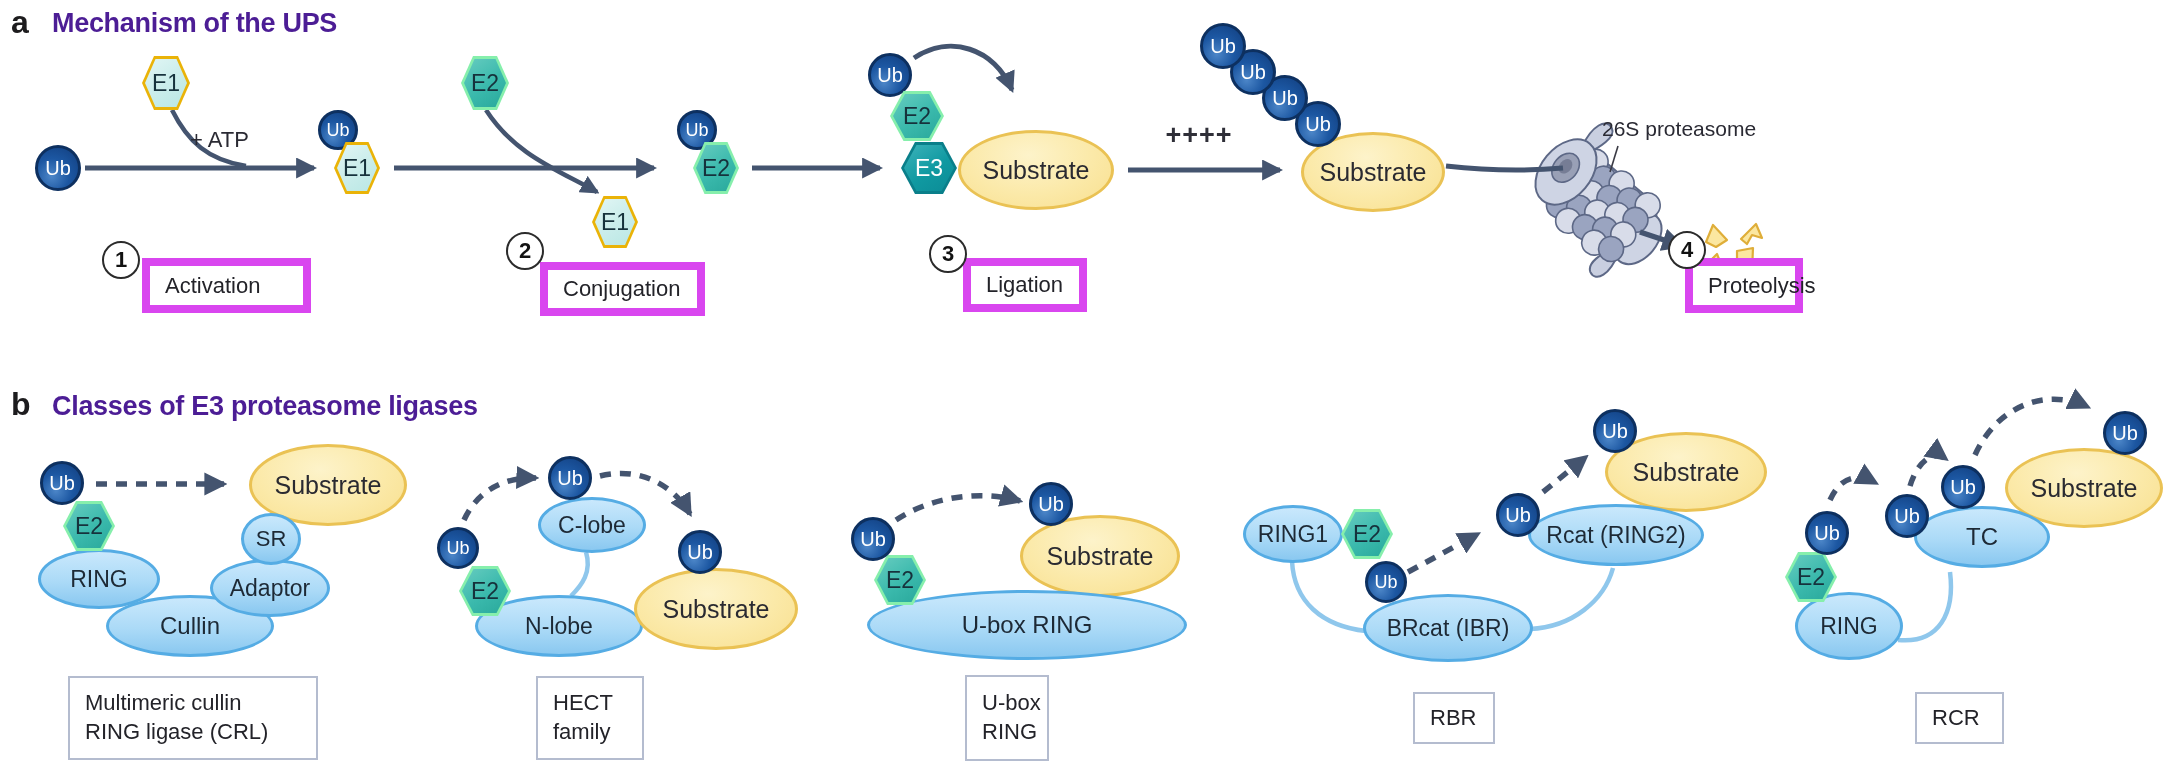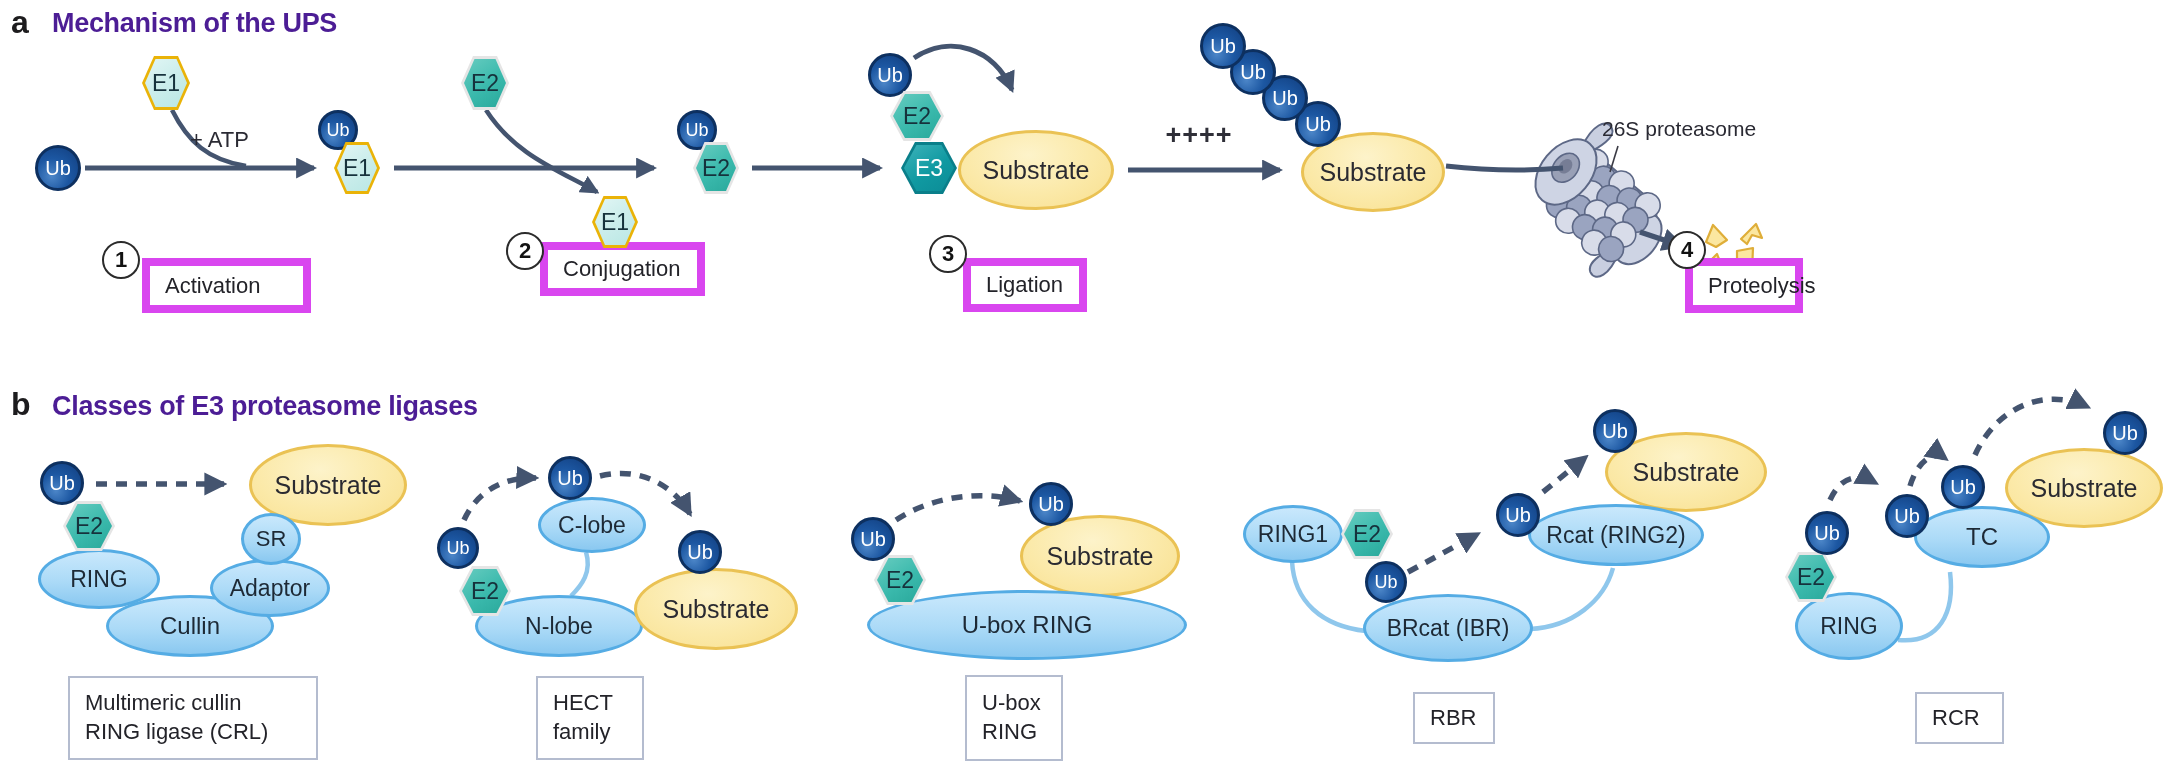--- a/index.html
+++ b/index.html
@@ -12,21 +12,21 @@
       background:radial-gradient(circle at 34% 70%, #4c86c8 0%, #1c57a2 45%, #113d7d 100%);
       border:3px solid #0d3060;color:#fff;display:flex;align-items:center;justify-content:center;
       font-size:20px;}
   .ub.small{font-size:18px;}
   .hex,.hexf{clip-path:polygon(25% 0%,75% 0%,100% 50%,75% 100%,25% 100%,0% 50%);}
   .hex{position:absolute;display:flex;align-items:center;justify-content:center;z-index:4;
        font-size:23px;color:#16323c;box-sizing:border-box;}
   .hexf{position:absolute;inset:3px;}
   .hex>span{position:relative;z-index:1;}
   .hex.e1{background:#eab308;}  .hex.e1 .hexf{background:linear-gradient(145deg,#e2f6f5 0%,#cdeeec 45%,#b9e7e4 100%);}
-  .hex.e2{background:#e5e5e5;}  .hex.e2 .hexf{background:linear-gradient(145deg,#67ccc0 0%,#3ab9ac 55%,#29a89b 100%);}
+  .hex.e2{background:#86efac;}  .hex.e2 .hexf{background:linear-gradient(145deg,#67ccc0 0%,#3ab9ac 55%,#29a89b 100%);}
   .hex.e3{background:#0a7f8a;color:#ffffff;}  .hex.e3 .hexf{background:linear-gradient(145deg,#3db3ba 0%,#1099a1 55%,#0c8c96 100%);}
   .ell{position:absolute;border-radius:50%;box-sizing:border-box;z-index:2;
        border:3px solid #55ace4;background:linear-gradient(180deg,#c9e8fc 0%,#abdaf7 55%,#8ac8f0 100%);
        display:flex;align-items:center;justify-content:center;font-size:23px;color:#1d2935;}
   .ell.sub{border-color:#eac254;background:radial-gradient(ellipse at 45% 30%, #fdf3ca 0%, #fbe9a8 55%, #f8df8e 100%);
        font-size:25px;color:#2a2a31;}
   .stepnum{position:absolute;border-radius:50%;background:#fff;border:2.5px solid #2b2b2b;z-index:6;
        display:flex;align-items:center;justify-content:center;font-weight:bold;font-size:22px;color:#121212;box-sizing:border-box;}
   .stepbox{position:absolute;background:#fff;border:8px solid #d946ef;z-index:3;box-sizing:border-box;
        display:flex;align-items:center;padding-left:15px;font-size:22px;color:#232329;}
@@ -189,21 +189,21 @@
     </div>
   <div class="ell sub" style="left:1301px;top:132px;width:144px;height:80px;">
       <span>Substrate</span>
     </div>
 
   <div class="flab" style="left:1602px;top:117px;font-size:21px;">26S proteasome</div>
 
   <div class="stepnum" style="left:102px;top:241px;width:38px;height:38px;">1</div>
   <div class="stepbox" style="left:142px;top:258px;width:169px;height:55px;">Activation</div>
   <div class="stepnum" style="left:506px;top:232px;width:38px;height:38px;">2</div>
-  <div class="stepbox" style="left:540px;top:242px;width:165px;height:54px;">Conjugation</div>
+  <div class="stepbox" style="left:540px;top:262px;width:165px;height:54px;">Conjugation</div>
   <div class="stepnum" style="left:929px;top:235px;width:38px;height:38px;">3</div>
   <div class="stepbox" style="left:963px;top:258px;width:124px;height:54px;">Ligation</div>
   <div class="stepnum" style="left:1668px;top:231px;width:38px;height:38px;">4</div>
   <div class="stepbox" style="left:1685px;top:258px;width:118px;height:55px;">Proteolysis</div>
 
   <div class="panel-letter" style="left:11px;top:386px;">b</div>
   <div class="panel-title" style="left:52px;top:391px;">Classes of E3 proteasome ligases</div>
 
   <div class="ub" style="left:40px;top:461px;width:44px;height:44px;">
       <span>Ub</span>
@@ -268,21 +268,21 @@
     </div>
   <div class="ell sub" style="left:1020px;top:515px;width:160px;height:82px;">
       <span>Substrate</span>
     </div>
   <div class="ell" style="left:867px;top:590px;width:320px;height:70px;font-size:24px;">
       <span>U-box RING</span>
     </div>
   <div class="ub" style="left:1029px;top:482px;width:44px;height:44px;">
       <span>Ub</span>
     </div>
-  <div class="classbox" style="left:965px;top:675px;width:98px;height:86px;">
+  <div class="classbox" style="left:965px;top:675px;width:84px;height:86px;">
     <div>U-box</div>
     <div>RING</div>
   </div>
 
   <div class="ell" style="left:1243px;top:505px;width:100px;height:58px;">
       <span>RING1</span>
     </div>
   <div class="hex e2" style="left:1341px;top:509px;width:52px;height:50px;">
       <div class="hexf"></div>
       <span>E2</span>

